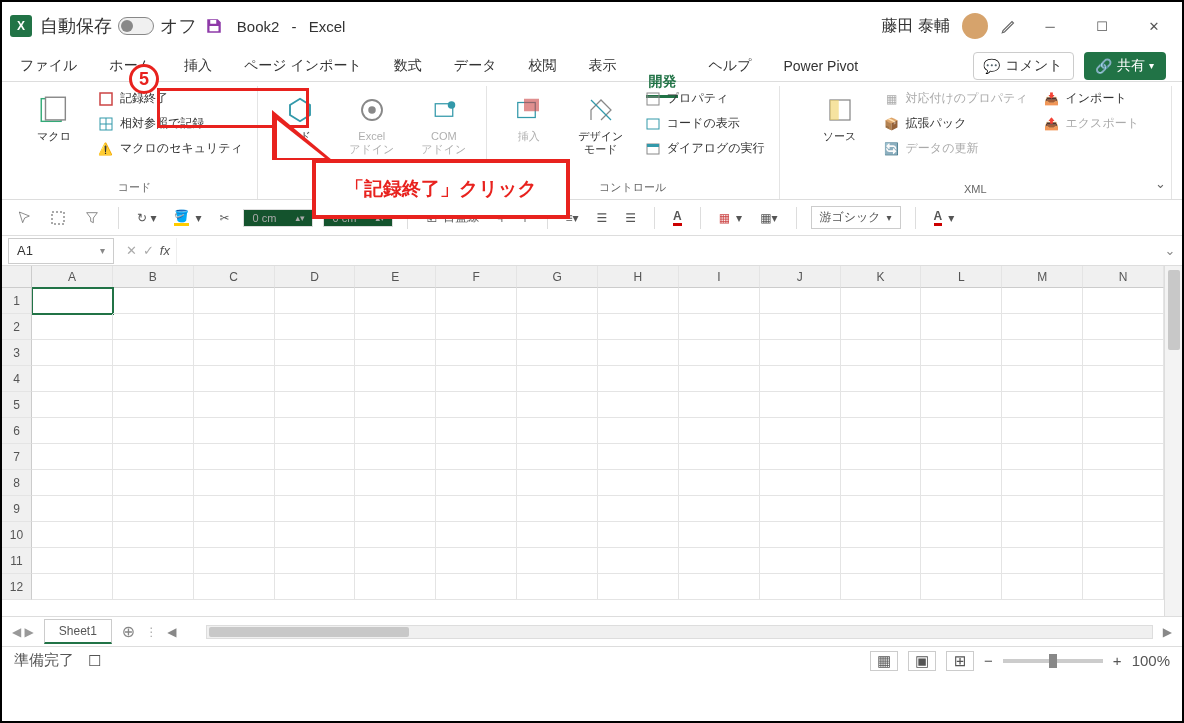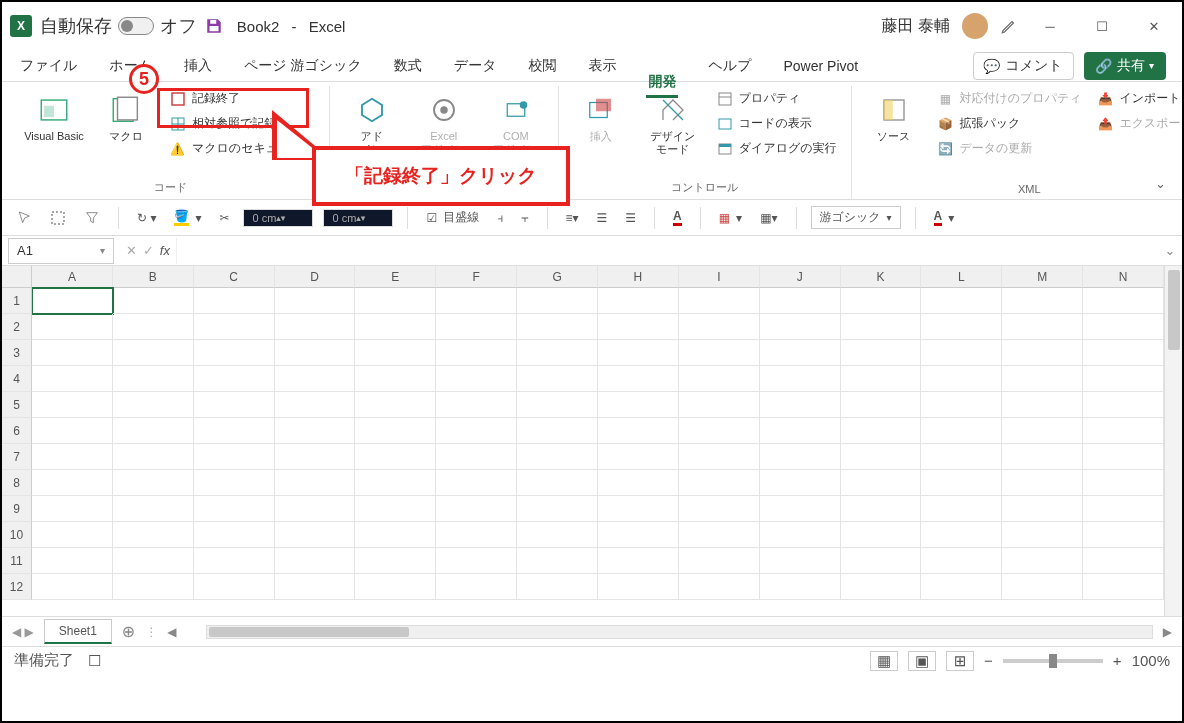--- a/index.html
+++ b/index.html
@@ -36,29 +36,29 @@
 .bigbtn .ico { width: 36px; height: 36px; display: flex; align-items: center; justify-content: center; }
 .smallstack { display: flex; flex-direction: column; gap: 4px; }
 .smallbtn { display: flex; align-items: center; gap: 6px; font-size: 12px; padding: 2px 4px; white-space: nowrap; }
 .smallbtn .sic { width: 16px; height: 16px; display: flex; align-items: center; justify-content: center; }
 .disabled { color: #aaa; }
 .ribbon-chev { position: absolute; right: 16px; bottom: 8px; color: #666; }
 
 
 .anno-circle { position: absolute; left: 127px; top: 62px; width: 30px; height: 30px; border: 3px solid #e8221e; border-radius: 50%; background: #fff; color: #e8221e; font-weight: bold; font-size: 18px; display: flex; align-items: center; justify-content: center; z-index: 10; }
 .anno-box1 { position: absolute; left: 155px; top: 86px; width: 152px; height: 40px; border: 3px solid #e8221e; z-index: 9; }
-.anno-speech { position: absolute; left: 310px; top: 144px; width: 258px; height: 60px; border: 4px solid #e8221e; background: #fff; display: flex; align-items: center; justify-content: center; color: #e8221e; font-weight: bold; font-size: 19px; z-index: 10; }
+.anno-speech { position: absolute; left: 310px; top: 157px; width: 258px; height: 60px; border: 4px solid #e8221e; background: #fff; display: flex; align-items: center; justify-content: center; color: #e8221e; font-weight: bold; font-size: 19px; z-index: 10; }
 .anno-tri { position: absolute; left: 270px; top: 108px; width: 0; height: 0; border-left: 0px solid transparent; border-right: 60px solid transparent; border-bottom: 50px solid #e8221e; z-index: 9; }
 .anno-tri-inner { position: absolute; left: 275px; top: 118px; width: 0; height: 0; border-left: 0 solid transparent; border-right: 48px solid transparent; border-bottom: 38px solid #fff; z-index: 9; }
 
 
 .subbar { height: 36px; border-bottom: 1px solid #ddd; display: flex; align-items: center; padding: 0 10px; gap: 10px; font-size: 12px; color: #555; }
 .subgrp { display: flex; align-items: center; gap: 6px; padding: 0 4px; }
 .sep { width: 1px; height: 22px; background: #ddd; margin: 0 4px; }
-.spinbox { border: 1px solid #ddd; padding: 2px 8px; background: #0f172a; color: #aaa; width: 70px; display: flex; align-items: center; font-size: 11px; }
+.spinbox { border: 1px solid #ddd; padding: 2px 8px; background: #14532d; color: #aaa; width: 70px; display: flex; justify-content: space-between; align-items: center; font-size: 11px; }
 .fontsel { border: 1px solid #ccc; padding: 2px 8px; width: 90px; display: flex; justify-content: space-between; align-items: center; font-size: 12px; }
 
 
 .fbar { height: 30px; border-bottom: 1px solid #ddd; display: flex; align-items: center; }
 .namebox { width: 106px; height: 26px; border: 1px solid #ccc; margin: 0 6px; display: flex; align-items: center; padding: 0 8px; justify-content: space-between; }
 .fbar-btns { display: flex; gap: 6px; color: #aaa; padding: 0 6px; }
 .fx { font-style: italic; color: #555; }
 .formula-input { flex: 1; height: 26px; border-left: 1px solid #eee; }
 .expand { width: 24px; color: #888; text-align: center; }
 
@@ -123,21 +123,21 @@
     <div class="winbtn">─</div>
     <div class="winbtn">☐</div>
     <div class="winbtn">✕</div>
   </div>
 </div>
 
 <div class="tabs">
   <div class="tab">ファイル</div>
   <div class="tab">ホーム</div>
   <div class="tab">挿入</div>
-  <div class="tab">ページ 游ゴシック</div>
+  <div class="tab">ページ インポート</div>
   <div class="tab">数式</div>
   <div class="tab">データ</div>
   <div class="tab">校閲</div>
   <div class="tab">表示</div>
   <div class="tab active">開発</div>
   <div class="tab">ヘルプ</div>
   <div class="tab">Power Pivot</div>
   <div class="tab-right">
     <div class="comment-btn">💬 <span>コメント</span></div>
     <div class="share-btn">🔗 <span>共有</span> <span style="font-size:10px">▾</span></div>
@@ -147,29 +147,20 @@
 <div class="anno-circle">5</div>
 <div class="anno-box1"></div>
 <div class="anno-tri"></div>
 <div class="anno-tri-inner"></div>
 <div class="anno-speech">「記録終了」クリック</div>
 
 <div class="ribbon">
 
   <div class="rgroup">
     <div class="rgroup-body">
-      <div class="bigbtn">
-        <div class="ico">
-            <svg width="34" height="34" viewBox="0 0 24 24">
-              <rect x="3" y="5" width="18" height="14" stroke="#3a7" fill="none"></rect>
-              <rect x="5" y="9" width="7" height="8" fill="#3a7" opacity="0.3"></rect>
-            </svg>
-          </div>
-        <span>Visual Basic</span>
-      </div>
       <div class="bigbtn">
         <div class="ico">
             <svg width="34" height="34" viewBox="0 0 24 24">
               <rect x="3" y="4" width="14" height="16" stroke="#3a7" fill="none"></rect>
               <rect x="6" y="3" width="14" height="16" stroke="#888" fill="#fff"></rect>
             </svg>
           </div>
         <span>マクロ</span>
       </div>
       <div class="smallstack">

